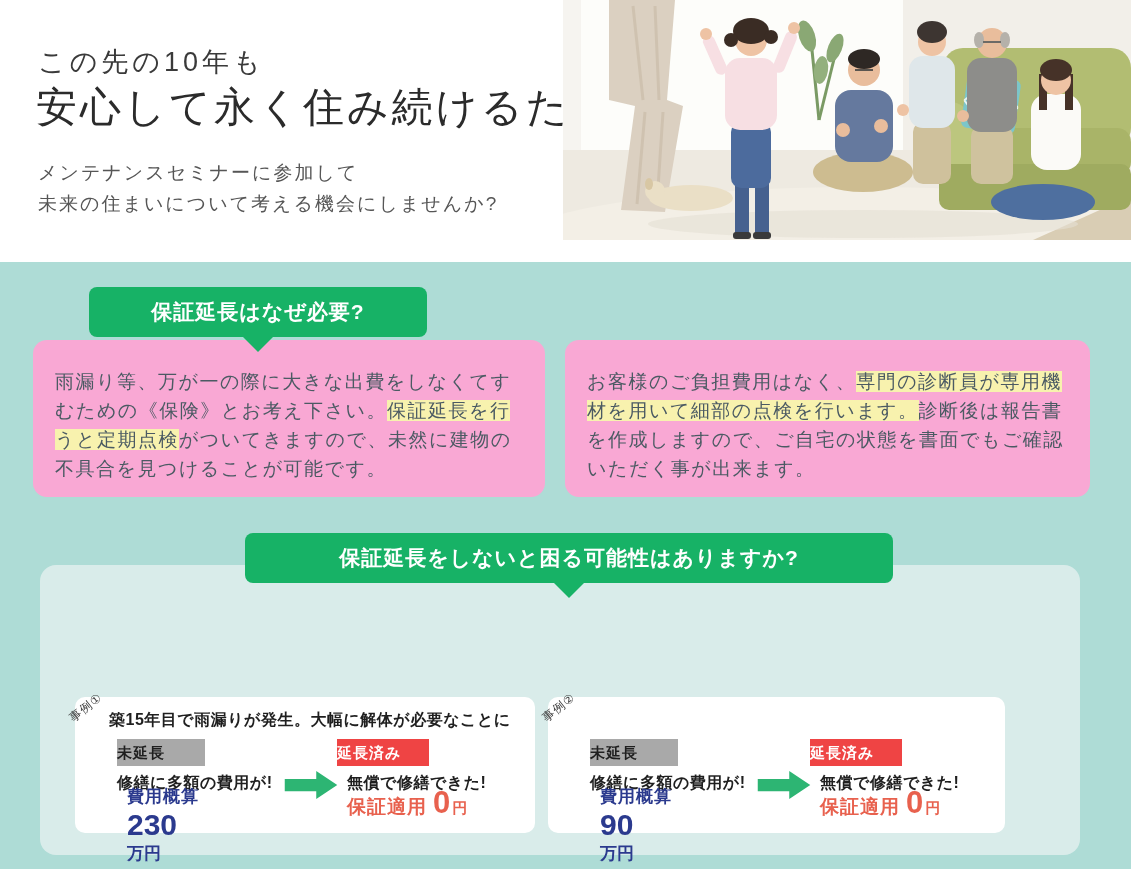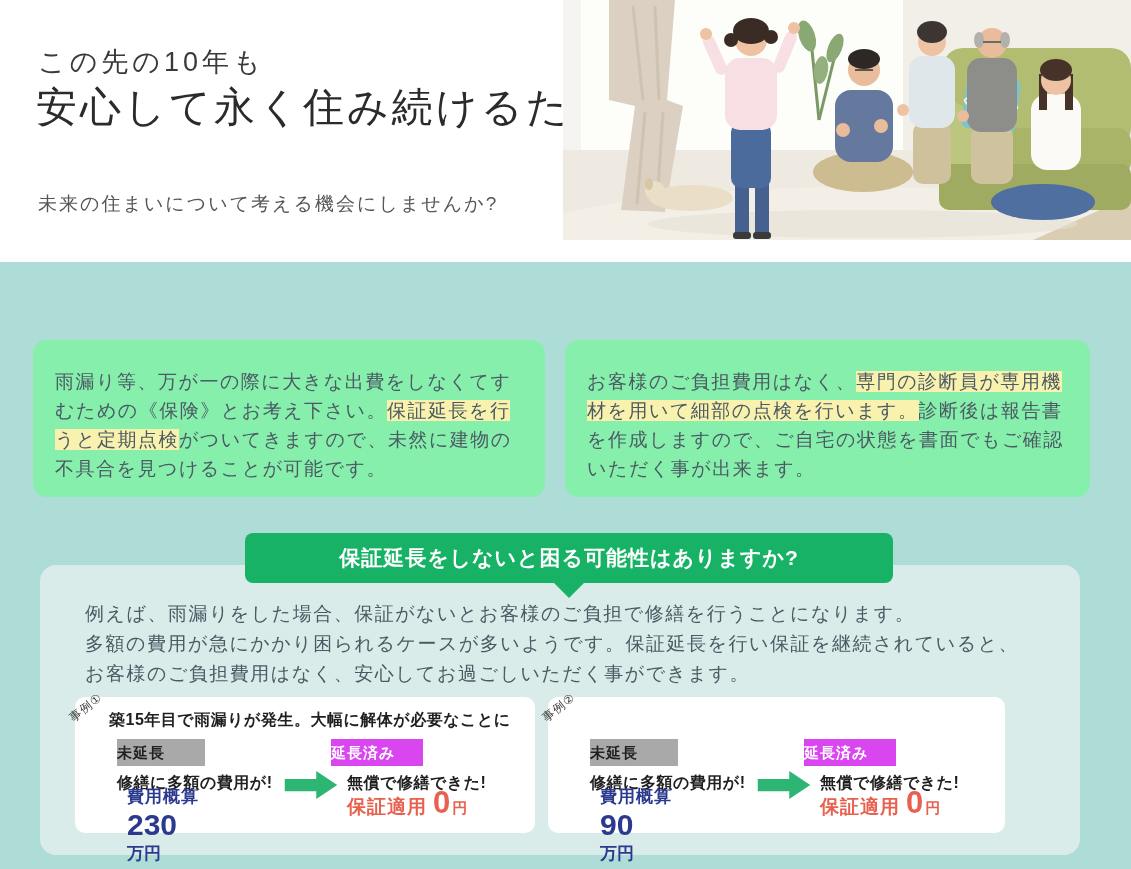--- a/index.html
+++ b/index.html
@@ -19,38 +19,38 @@
 
   .qheader { position:absolute; background:#17b266; border-radius:8px; color:#ffffff;
              font-weight:bold; font-size:21px; text-align:center; letter-spacing:1px; z-index:3; }
   .qheader .tail { position:absolute; left:50%; bottom:-15px; margin-left:-16px; width:0; height:0;
                    border-left:16px solid transparent; border-right:16px solid transparent;
                    border-top:16px solid #17b266; }
   .qh1 { left:89px;  top:25px;  width:338px; height:50px; line-height:50px; }
   .qh2 { left:577px; top:25px;  width:438px; height:50px; line-height:50px; }
   .qh3 { left:245px; top:271px; width:648px; height:50px; line-height:50px; }
 
-  .qcard { position:absolute; background:#86efac; border-radius:14px; z-index:1; }
+  .qcard { position:absolute; background:#f9a8d4; border-radius:14px; z-index:1; }
   .qc1 { left:33px;  top:78px; width:512px; height:157px; }
   .qc2 { left:565px; top:78px; width:525px; height:157px; }
   .qcard p { padding:27px 20px 0 22px; font-size:19px; line-height:29px; color:#4b5a63; letter-spacing:1.5px; }
   .hl { background:#f8f2ae; box-decoration-break:clone; -webkit-box-decoration-break:clone; }
 
   .bigcard { position:absolute; left:40px; top:303px; width:1040px; height:290px; background:#d9ecea; border-radius:16px; z-index:1; }
   .bigcard .lines { position:absolute; left:45px; top:34px; font-size:19px; line-height:30px; color:#4b5a63; letter-spacing:1.5px; }
 
   .case-box { position:absolute; top:132px; width:460px; height:136px; background:#ffffff; border-radius:10px; }
   .case-1 { left:35px; }
   .case-2 { left:508px; width:457px; }
   .case-tag { position:absolute; left:-4px; top:14px; font-size:12px; color:#3d3d3d; letter-spacing:1px;
               transform:rotate(-38deg); transform-origin:left center; white-space:nowrap; }
   .case-title { position:absolute; left:34px; top:13px; font-size:16px; font-weight:bold; color:#1f1f1f; letter-spacing:0.5px; white-space:nowrap; }
   .badge { position:absolute; top:42px; height:27px; line-height:27px; font-size:15px; font-weight:bold; letter-spacing:1px; }
   .badge-before { left:42px; width:88px; background:#a9a9a9; color:#1f1f1f; }
-  .badge-after  { left:256px; width:92px; background:#d946ef; color:#ffffff; }
+  .badge-after  { left:262px; width:92px; background:#ef4444; color:#ffffff; }
   .case-before-text, .case-after-text { position:absolute; top:76px; font-size:16px; font-weight:bold; color:#1f1f1f; letter-spacing:0.5px; white-space:nowrap; }
   .case-before-text { left:42px; }
   .case-after-text  { left:272px; }
   .case-arrow { position:absolute; left:208px; top:74px; width:56px; height:28px; }
   .cost-row, .covered-row { position:absolute; top:88px; display:flex; align-items:baseline; white-space:nowrap; }
   .cost-row { left:42px; color:#2b3a8e;flex-direction:column; }
   .covered-row { left:272px; color:#e8614e; }
   .cost-row .lbl { font-size:17px; font-weight:bold; letter-spacing:1px; }
   .cost-row .val { font-size:30px; font-weight:bold; margin-left:5px; }
   .cost-row .unit { font-size:17px; font-weight:bold; margin-left:10px; }
@@ -58,20 +58,21 @@
   .covered-row .val { font-size:31px; font-weight:bold; margin-left:6px; }
   .covered-row .unit { font-size:15px; font-weight:bold; margin-left:2px; }
 </style>
 </head>
 <body>
 
 <div class="page">
 
   <div class="hero-title-sub">この先の10年も</div>
   <div class="hero-title-main">安心して永く住み続けるために</div>
+  <div class="hero-sub1">メンテナンスセミナーに参加して</div>
   <div class="hero-sub2">未来の住まいについて考える機会にしませんか?</div>
 
   <div class="hero-photo">
     <svg width="568" height="240" viewBox="0 0 568 240" preserveAspectRatio="none">
       <rect x="0" y="0" width="568" height="240" fill="#f6f4f0"></rect>
       <rect x="18" y="0" width="330" height="200" fill="#fdfdfa"></rect>
       <rect x="340" y="0" width="228" height="240" fill="#f2efe9"></rect>
 
       <rect x="0" y="150" width="568" height="90" fill="#eeeae1"></rect>
       <ellipse cx="300" cy="242" rx="350" ry="55" fill="#f3efe6"></ellipse>
@@ -162,39 +163,38 @@
         <circle cx="168" cy="40" r="7" fill="#3a2c24"></circle>
         <circle cx="208" cy="37" r="7" fill="#3a2c24"></circle>
         <rect x="170" y="232" width="18" height="7" rx="3" fill="#3a3a3a"></rect>
         <rect x="190" y="232" width="18" height="7" rx="3" fill="#3a3a3a"></rect>
       </g>
     </svg>
   </div>
 
   <div class="mint">
 
+    <div class="qheader qh1">
+      <span>保証延長はなぜ必要?</span>
+      <span class="tail"></span>
+    </div>
     <div class="qcard qc1">
       <p><span>雨漏り等、万が一の際に大きな出費をしなくてすむための《保険》とお考え下さい。</span><span class="hl">保証延長を行うと定期点検</span><span>がついてきますので、未然に建物の不具合を見つけることが可能です。</span></p>
     </div>
 
     <div class="qcard qc2">
       <p><span>お客様のご負担費用はなく、</span><span class="hl">専門の診断員が専用機材を用いて細部の点検を行います。</span><span>診断後は報告書を作成しますので、ご自宅の状態を書面でもご確認いただく事が出来ます。</span></p>
     </div>
 
     <div class="qheader qh3">
       <span>保証延長をしないと困る可能性はありますか?</span>
       <span class="tail"></span>
     </div>
 
     <div class="bigcard">
-      <div class="lines">
-        <div>例えば、雨漏りをした場合、保証がないとお客様のご負担で修繕を行うことになります。</div>
-        <div>多額の費用が急にかかり困られるケースが多いようです。保証延長を行い保証を継続されていると、</div>
-        <div>お客様のご負担費用はなく、安心してお過ごしいただく事ができます。</div>
-      </div>
 
       <div class="case-box case-1">
         <span class="case-tag">事例①</span>
         <div class="case-title">築15年目で雨漏りが発生。大幅に解体が必要なことに</div>
         <div class="badge badge-before">未延長</div>
         <div class="badge badge-after">延長済み</div>
         <div class="case-before-text">修繕に多額の費用が!</div>
         <svg class="case-arrow" viewBox="0 0 60 32">
           <polygon points="0,9 36,9 36,0 60,16 36,32 36,23 0,23" fill="#2db573"></polygon>
         </svg>

